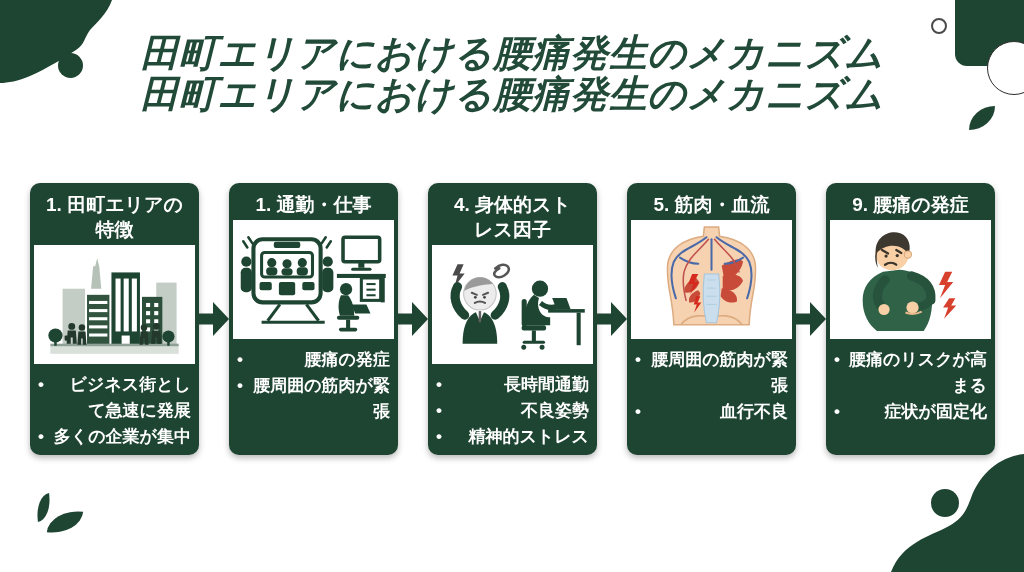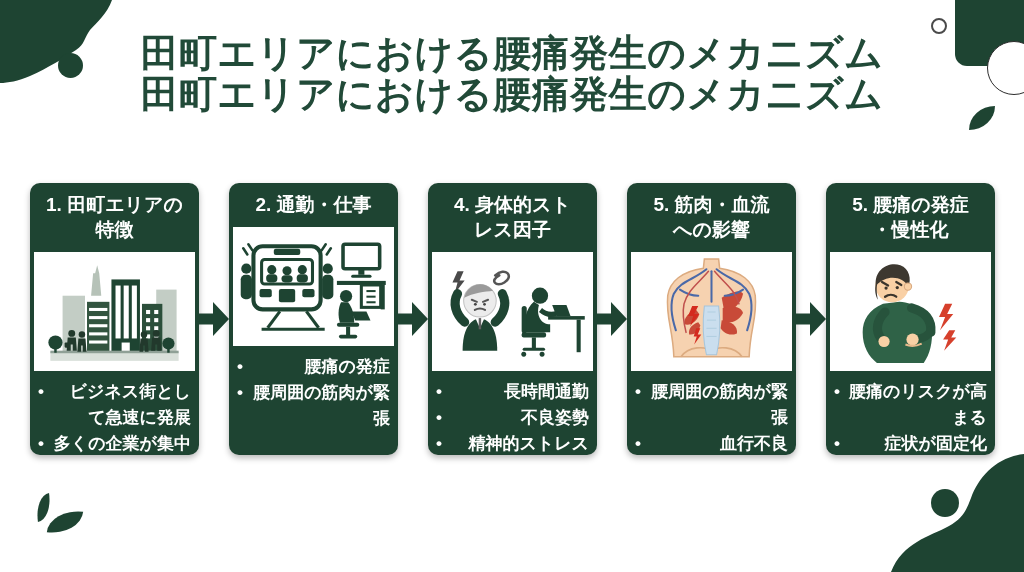--- a/index.html
+++ b/index.html
@@ -6,33 +6,33 @@
   .slide {
     position:relative; width:1024px; height:572px; margin:0 auto;
     background:#ffffff; overflow:hidden;
     font-family:"Liberation Sans","DejaVu Sans",sans-serif;
   }
 
   
   .main-title {
     position:absolute; top:33px; left:0; right:0;
     text-align:center; color:#214a38;
-    font-size:38px; line-height:41px; font-weight:900; letter-spacing:0.5px;
+    font-size:38px; line-height:41px; font-weight:900; letter-spacing:0.5px;font-style:italic;
   }
 
   
   .cards { position:absolute; left:30px; top:183px; display:flex; align-items:flex-start; }
   .card {
     width:169px; height:272px; background:#1e4432; border-radius:10px;
     display:flex; flex-direction:column; box-sizing:border-box;
     box-shadow:0 3px 6px rgba(0,0,0,0.28);
   }
   .card-title {
     color:#ffffff; font-weight:800; font-size:19px; line-height:25px;
-    text-align:center; padding:9px 2px 10px 2px;
+    text-align:center; padding:9px 2px 3px 2px;
   }
   .card-image {
     background:#ffffff; margin:0 4px; height:119px; flex:none;
     display:flex; align-items:center; justify-content:center; overflow:hidden;
   }
   .card-bullets {
     list-style:none; margin:0; padding:8px 8px 4px 8px; flex:1;
     color:#ffffff; font-weight:700; font-size:17px; line-height:26px;
   }
   .card-bullets li { display:flex; }
@@ -154,21 +154,21 @@
     </div>
 
     <div class="arrow-slot">
       <svg width="30" height="34" viewBox="0 0 30 34">
         <polygon points="0,11.5 14,11.5 14,0 30,17 14,34 14,22.5 0,22.5" fill="#1e4432"></polygon>
       </svg>
     </div>
 
     <div class="card">
       <div class="card-title">
-        <div>2. 通勤・仕事</div>
+        <div>1. 通勤・仕事</div>
       </div>
       <div class="card-image">
         <svg width="155" height="114" viewBox="0 0 150 112">
           <g stroke="#1e4432" stroke-width="2.5" stroke-linecap="round">
             <line x1="11" y1="14" x2="15" y2="20"></line>
               <line x1="6" y1="18" x2="10" y2="24"></line>
             <line x1="87" y1="14" x2="83" y2="20"></line>
               <line x1="92" y1="18" x2="88" y2="24"></line>
           </g>
           <g fill="#1e4432">
@@ -291,21 +291,20 @@
 
     <div class="arrow-slot">
       <svg width="30" height="34" viewBox="0 0 30 34">
         <polygon points="0,11.5 14,11.5 14,0 30,17 14,34 14,22.5 0,22.5" fill="#1e4432"></polygon>
       </svg>
     </div>
 
     <div class="card">
       <div class="card-title">
         <div>5. 筋肉・血流</div>
-        <div>への影響</div>
       </div>
       <div class="card-image">
         <svg width="155" height="114" viewBox="0 0 150 112">
           <path d="M68,4 L82,4 L83,13 C104,16 116,26 118,40 C120,62 113,72 112,100 L38,100 C37,72 30,62 32,40 C34,26 46,16 67,13 Z" fill="#f6d2b0" stroke="#dcab80" stroke-width="1.5"></path>
           <path d="M45,100 C52,90 70,88 75,96 C80,88 98,90 105,100" fill="none" stroke="#dcab80" stroke-width="1.5"></path>
           <path d="M68,50 L82,50 C84,66 84,80 80,98 L70,98 C66,80 66,66 68,50 Z" fill="#cadeee" stroke="#a5c4da" stroke-width="1"></path>
           <g stroke="#b0cee0" stroke-width="1">
               <line x1="71" y1="56" x2="79" y2="56"></line>
               <line x1="70.5" y1="64" x2="79.5" y2="64"></line>
               <line x1="70" y1="72" x2="80" y2="72"></line>
@@ -346,22 +345,21 @@
     </div>
 
     <div class="arrow-slot">
       <svg width="30" height="34" viewBox="0 0 30 34">
         <polygon points="0,11.5 14,11.5 14,0 30,17 14,34 14,22.5 0,22.5" fill="#1e4432"></polygon>
       </svg>
     </div>
 
     <div class="card">
       <div class="card-title">
-        <div>5. 腰痛の発症</div>
-        <div>・慢性化</div>
+        <div>9. 腰痛の発症</div>
       </div>
       <div class="card-image">
         <svg width="155" height="114" viewBox="0 0 150 112">
           <path d="M48,48 C34,54 28,64 28,76 C28,90 34,100 42,106 L88,106 C94,98 97,86 96,72 C95,56 80,47 64,46 Z" fill="#2f6247"></path>
           <circle cx="57" cy="30" r="16.5" fill="#f9d0a5"></circle>
           <path d="M41,30 C39,14 54,6 65,10 C74,13 76,24 73,31 C67,20 51,19 41,30 Z" fill="#3d3830"></path>
           <path d="M41,28 C39.5,34 40.5,40 43,44 C41.5,37 41.5,31 42.5,28 Z" fill="#3d3830"></path>
           <circle cx="72.5" cy="31" r="3.6" fill="#f9d0a5" stroke="#d8a87e" stroke-width="1"></circle>
           <g stroke="#3a342c" stroke-width="2.2" stroke-linecap="round" fill="none">
             <line x1="47" y1="26.5" x2="53" y2="30"></line>

